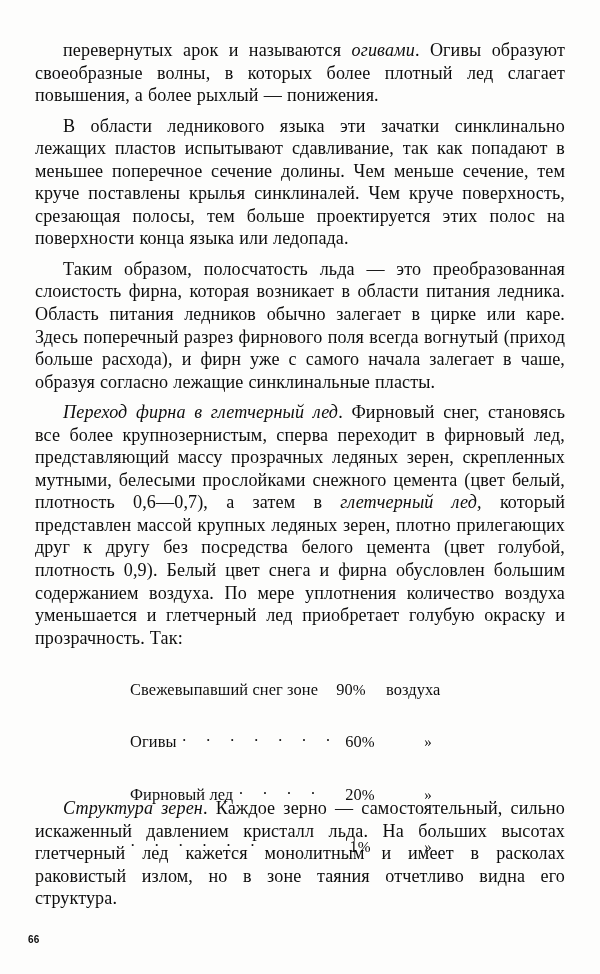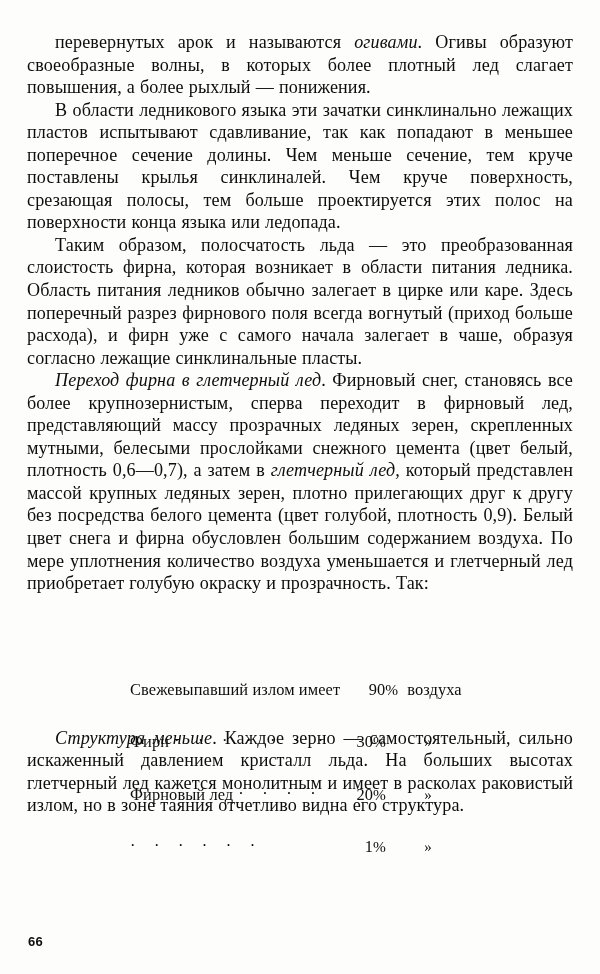--- a/index.html
+++ b/index.html
@@ -18,21 +18,21 @@
     color: #0d0d0d;
     -webkit-font-smoothing: none;
   }
   .textblock {
     position: absolute;
     left: 27px;
     top: 31px;
     width: 546px;
   }
   p.para {
-    margin: 0;
+    margin: 8px;
     font-size: 18.1px;
     line-height: 22.55px;
     text-align: justify;
     text-justify: inter-word;
     text-indent: 1.55em;
     letter-spacing: 0.12px;
     word-spacing: 0.4px;
     hyphens: manual;
   }
   em.it {
@@ -62,21 +62,21 @@
     overflow: hidden;
     white-space: nowrap;
     letter-spacing: 7.2px;
     font-size: 16.4px;
     position: relative;
     top: -1px;
     text-align: left;
   }
   .tval {
     flex: 0 0 52px;
-    text-align: right;
+    text-align: center;
     padding-left: 1px;
     margin-top: 26px;
   }
   .tval .pct {
     font-size: 15.4px;
   }
   .tunit {
     flex: 0 0 84px;
     text-align: left;
     padding-left: 9px;
@@ -85,21 +85,21 @@
   .tunit.ditto {
     text-align: center;
     padding-left: 0;
     font-size: 15px;
   }
   
   .folio {
     position: absolute;
     left: 28px;
     top: 934px;
-    font-size: 13px;
+    font-size: 10px;
     font-family: "Liberation Sans", "DejaVu Sans", sans-serif;
     font-weight: 700;
     letter-spacing: 0.3px;
   }
   .gap-before-table { height: 18px; }
   .gap-after-table  { height: 20px; }
 </style>
 </head>
 <body>
 
@@ -109,34 +109,34 @@
 
     <p class="para"><span>перевернутых арок и называются </span><em class="it">огивами</em><span>. Огивы образуют своеобразные волны, в которых более плотный лед слагает повышения, а более рыхлый&nbsp;— понижения.</span></p>
     <p class="para"><span>В области ледникового языка эти зачатки синклинально лежащих пластов испытывают сдавливание, так как попадают в меньшее поперечное сечение долины. Чем меньше сечение, тем круче поставлены крылья синклиналей. Чем круче поверхность, срезающая полосы, тем больше проектируется этих полос на поверхности конца языка или ледопада.</span></p>
     <p class="para"><span>Таким образом, полосчатость льда&nbsp;— это преобразованная слоистость фирна, которая возникает в области питания ледника. Область питания ледников обычно залегает в цирке или каре. Здесь поперечный разрез фирнового поля всегда вогнутый (приход больше расхода), и фирн уже с самого начала залегает в чаше, образуя согласно лежащие синклинальные пласты.</span></p>
     <p class="para"><em class="it">Переход фирна в глетчерный лед</em><span>. Фирновый снег, становясь все более крупнозернистым, сперва переходит в фирновый лед, представляющий массу прозрачных ледяных зерен, скрепленных мутными, белесыми прослойками снежного цемента (цвет белый, плотность 0,6—0,7), а затем в </span><em class="it">глетчерный лед,</em><span> который представлен массой крупных ледяных зерен, плотно прилегающих друг к другу без посредства белого цемента (цвет голубой, плотность 0,9). Белый цвет снега и фирна обусловлен большим содержанием воздуха. По мере уплотнения количество воздуха уменьшается и глетчерный лед приобретает голубую окраску и прозрачность. Так:</span></p>
 
     <div class="gap-before-table"></div>
     <div style="height:94px"></div>
     <div class="gap-after-table"></div>
 
-    <p class="para"><em class="it">Структура меньше</em><span>. Каждое зерно&nbsp;— самостоятельный, сильно искаженный давлением кристалл льда. На больших высотах глетчерный лед кажется монолитным и имеет в расколах раковистый излом, но в зоне таяния отчетливо видна его структура.</span></p>
+    <p class="para"><em class="it">Структура зерен</em><span>. Каждое зерно&nbsp;— самостоятельный, сильно искаженный давлением кристалл льда. На больших высотах глетчерный лед кажется монолитным и имеет в расколах раковистый излом, но в зоне таяния отчетливо видна его структура.</span></p>
   </div>
 
   <div class="table">
       <div class="trow">
-        <span class="tlabel">Свежевыпавший излом имеет</span>
+        <span class="tlabel">Свежевыпавший снег зоне</span>
         <span class="tdots">· ·</span>
         <span class="tval"><span>90</span><span class="pct">%</span></span>
         <span class="tunit">воздуха</span>
       </div>
       <div class="trow">
-        <span class="tlabel">Фирн</span>
+        <span class="tlabel">Огивы</span>
         <span class="tdots">· · · · · · · · · ·</span>
-        <span class="tval"><span>30</span><span class="pct">%</span></span>
+        <span class="tval"><span>60</span><span class="pct">%</span></span>
         <span class="tunit ditto">»</span>
       </div>
       <div class="trow">
         <span class="tlabel">Фирновый лед</span>
         <span class="tdots">· · · · · · ·</span>
         <span class="tval"><span>20</span><span class="pct">%</span></span>
         <span class="tunit ditto">»</span>
       </div>
       <div class="trow">
         <span class="tdots">· · · · · ·</span>

